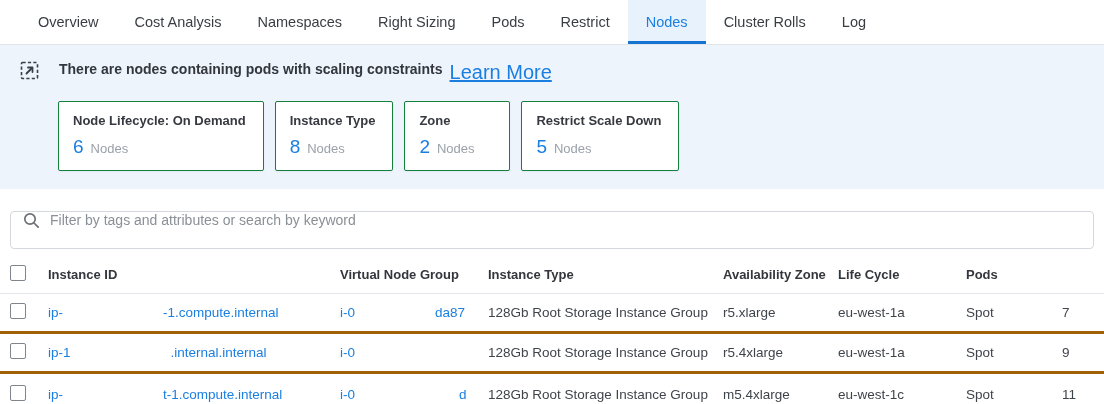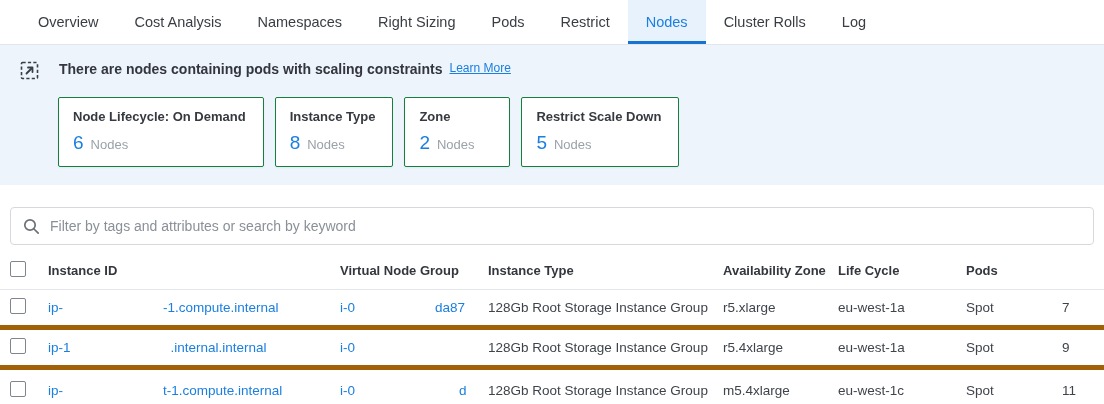--- a/index.html
+++ b/index.html
@@ -13,46 +13,46 @@
     color:#3a3e44; cursor:pointer; position:relative; white-space:nowrap; }
   .tab.active { background:#e8f2fc; color:#1a7fe0; }
   .tab.active::after { content:""; position:absolute; left:0; right:0; bottom:0;
     height:3px; background:#1673d2; }
 
   
   .banner { background:#edf4fc; padding:14px 0 18px 0; }
   .alert-row { display:flex; padding:2px 20px 0 20px; }
   .alert-icon { width:19px; height:19px; flex:0 0 auto; margin-right:20px; }
   .alert-text { font-size:14px; font-weight:700; color:#33373d; }
-  .learn-more { font-size:12px; color:#1a7fe0; text-decoration:underline;
+  .learn-more { font-size:20px; color:#1a7fe0; text-decoration:underline;
     margin-left:7px; cursor:pointer; }
   .cards { display:flex; gap:11px; margin:17px 0 0 58px; }
   .card { background:#ffffff; border:1px solid #15803d; border-radius:2px;
     box-shadow:0 1px 2px rgba(30,50,80,0.06); padding:11px 17px 12px 14px; min-width:106px; }
   .card-title { font-size:13px; font-weight:700; color:#36393f; white-space:nowrap; }
   .card-value-row { margin-top:8px; display:flex; align-items:baseline; }
   .card-value { font-size:19px; color:#1a7fe0; font-weight:400; }
   .card-unit { font-size:13px; color:#9aa1a9; margin-left:7px; }
 
   
   .search-wrap { margin:22px 10px 0 10px; }
-  .search-box { display:flex; align-items:center; height:38px; background:#fff;
+  .search-box { display:flex; align-items:flex-start; height:38px; background:#fff;
     border:1px solid #d5d9de; border-radius:4px; padding:0 12px; }
   .search-box svg { flex:0 0 auto; margin-right:10px; }
   .search-input { border:none; outline:none; flex:1; font-size:14px; color:#3a3e44;
     font-family:"Liberation Sans","DejaVu Sans",sans-serif; background:transparent; }
   .search-input::placeholder { color:#8a9097; opacity:1; }
 
   
   .grid-row { display:grid;
     grid-template-columns:38px 292px 148px 235px 115px 128px 96px 1fr;
     align-items:center; padding-left:10px; }
   .thead { height:38px; margin-top:7px; border-bottom:1px solid #e3e6ea;
     font-size:13px; font-weight:700; color:#33373d; }
-  .trow { height:40px; border-bottom:5px solid #a16207; font-size:13.5px; color:#3f444b; }
+  .trow { height:40px; border-bottom:3px solid #a16207; font-size:13.5px; color:#3f444b; }
   .trow:last-child { border-bottom:none; }
   .checkbox { width:16px; height:16px; border:1.5px solid #7e858d; border-radius:2px;
     background:#fff; display:inline-block; cursor:pointer; }
   .cell-link { color:#1a7fe0; cursor:pointer; white-space:nowrap; overflow:hidden; }
   .gap-name { display:inline-block; width:100px; }
   .gap-id { display:inline-block; width:80px; }
   .gap-id-wide { display:inline-block; width:104px; }
   .cell { white-space:nowrap; overflow:hidden; }
 </style>
 </head>

